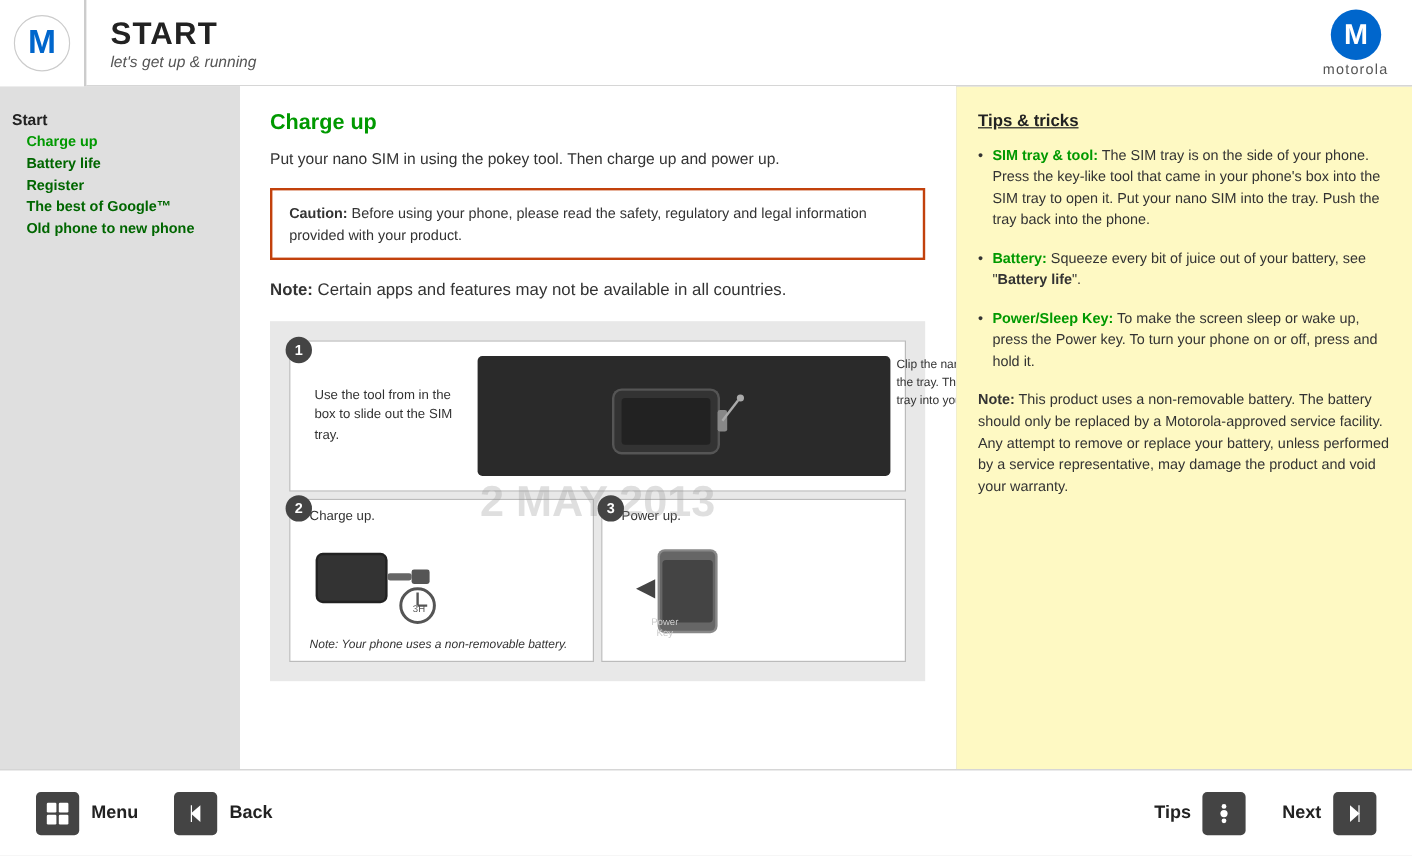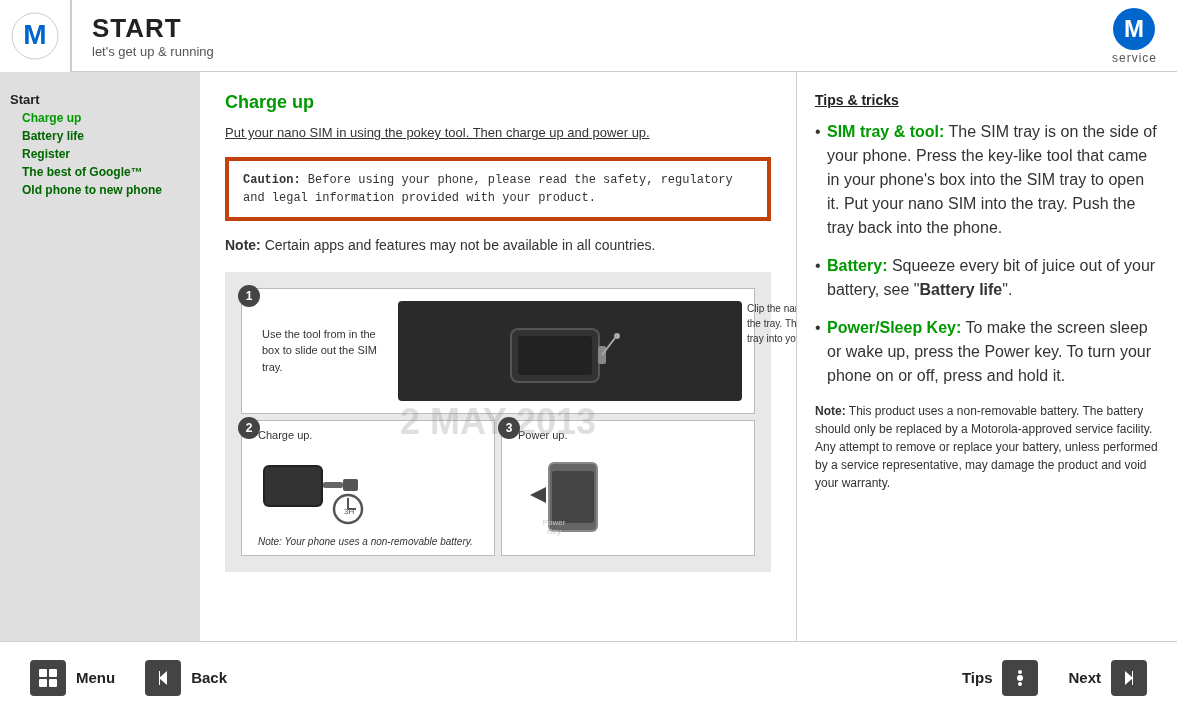--- a/index.html
+++ b/index.html
@@ -43,20 +43,21 @@
     }
     .header-title {
       font-size: 26px;
       font-weight: bold;
       color: #222;
       letter-spacing: 1px;
     }
     .header-subtitle {
       font-size: 13px;
       color: #555;
+      font-style: italic;
     }
     .header-right-logo {
       padding-right: 20px;
       display: flex;
       flex-direction: column;
       align-items: center;
     }
     .motorola-m-right {
       width: 44px;
       height: 44px;
@@ -163,68 +164,66 @@
       font-weight: bold;
       color: #009900;
       margin-bottom: 10px;
     }
 
     .intro-text {
       font-size: 13px;
       color: #333;
       margin-bottom: 14px;
       line-height: 1.5;
-      text-decoration: underline;
     }
 
     .caution-box {
-      border: 4px solid #c2410c;
+      border: 2px solid #c2410c;
       padding: 10px 14px;
       margin-bottom: 14px;
       font-size: 12px;
       color: #333;
       line-height: 1.5;
-      font-family: Liberation Mono, monospace;
     }
     .caution-box strong {
       font-weight: bold;
     }
 
     .note-text {
       font-size: 14px;
       color: #333;
       margin-bottom: 16px;
       line-height: 1.5;
     }
     .note-text strong {
       font-weight: bold;
     }
 
     
     .right-panel {
       width: 380px;
-      background: #ffffff;
+      background: #fef9c3;
       padding: 20px 18px;
       overflow-y: auto;
     }
 
     .tips-title {
       font-size: 14px;
       font-weight: bold;
       color: #222;
       margin-bottom: 12px;
       text-decoration: underline;
     }
 
     .tips-list {
       list-style: none;
       padding: 0;
     }
     .tips-list li {
-      font-size: 16px;
+      font-size: 12px;
       color: #333;
       margin-bottom: 14px;
       padding-left: 12px;
       position: relative;
       line-height: 1.5;
     }
     .tips-list li::before {
       content: "•";
       position: absolute;
       left: 0;
@@ -361,21 +360,21 @@
   </div>
   <div class="header-title-area">
     <div class="header-title">START</div>
     <div class="header-subtitle">let's get up &amp; running</div>
   </div>
   <div class="header-right-logo">
     <svg class="motorola-m-right" viewBox="0 0 44 44" xmlns="http://www.w3.org/2000/svg">
       <circle cx="22" cy="22" r="21" fill="#0066cc"></circle>
       <text x="22" y="30" text-anchor="middle" font-size="24" font-weight="bold" fill="white" font-family="Arial">M</text>
     </svg>
-    <span style="font-size:12px;color:#555;letter-spacing:1px;">service</span>
+    <span style="font-size:12px;color:#555;letter-spacing:1px;">motorola</span>
   </div>
 </div>
 
 <div class="sidebar">
   <ul class="sidebar-nav">
     <li class="nav-item-main">Start</li>
     <li class="nav-item-sub active">Charge up</li>
     <li class="nav-item-sub">Battery life</li>
     <li class="nav-item-sub">Register</li>
     <li class="nav-item-sub">The best of Google™</li>

